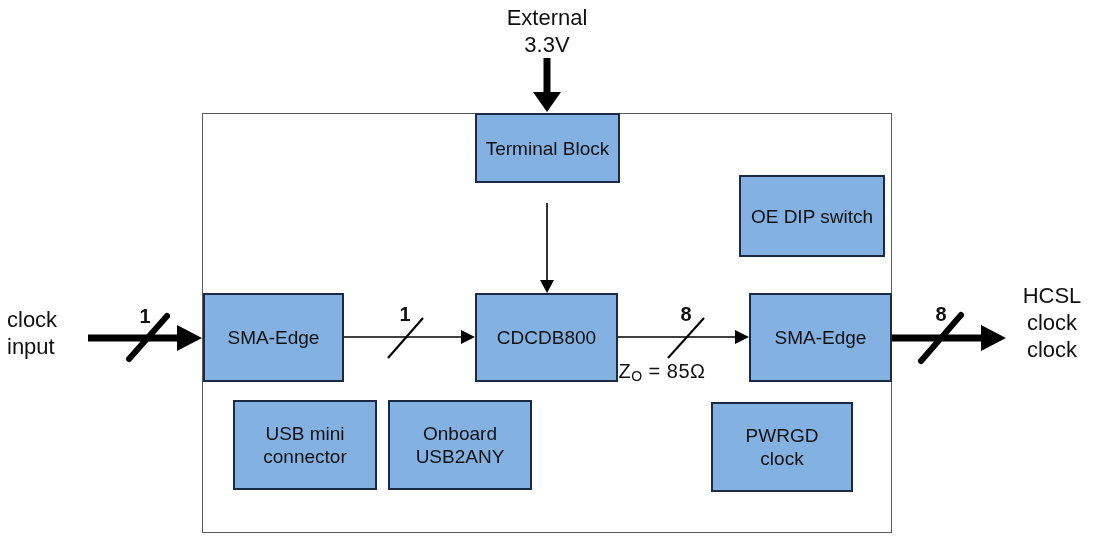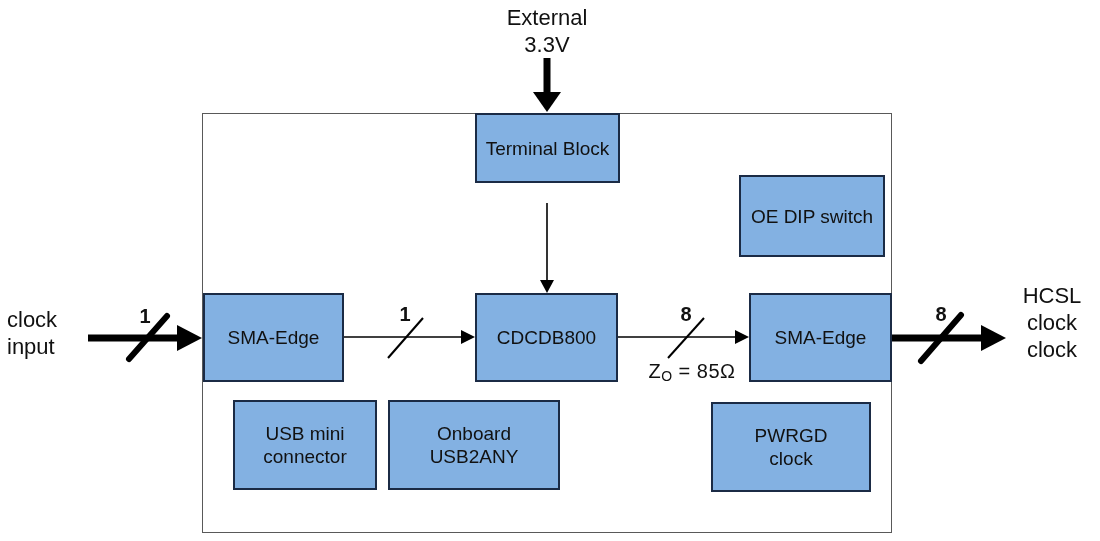--- a/index.html
+++ b/index.html
@@ -109,26 +109,26 @@
 
   <div class="block" style="left:749px;top:293px;width:143px;height:89px;">
     <span>SMA-Edge</span>
   </div>
 
   <div class="block" style="left:233px;top:400px;width:144px;height:90px;">
     <span class="line">USB mini</span>
     <span class="line">connector</span>
   </div>
 
-  <div class="block" style="left:388px;top:400px;width:172px;height:90px;">
+  <div class="block" style="left:388px;top:400px;width:144px;height:90px;">
     <span class="line">Onboard</span>
     <span class="line">USB2ANY</span>
   </div>
 
-  <div class="block" style="left:711px;top:402px;width:160px;height:90px;">
+  <div class="block" style="left:711px;top:402px;width:142px;height:90px;">
     <span class="line">PWRGD</span>
     <span class="line">clock</span>
   </div>
 
   <div class="lbl bold-lbl center" style="left:467px;top:4px;width:160px;">
     <span class="line">External</span>
     <span class="line">3.3V</span>
   </div>
 
   <div class="lbl bold-lbl" style="left:7px;top:306px;">
@@ -140,17 +140,17 @@
     <span class="line">HCSL</span>
     <span class="line">clock</span>
     <span class="line">clock</span>
   </div>
 
   <div class="lbl bus-num center" style="left:131px;top:305px;width:28px;">1</div>
   <div class="lbl bus-num center" style="left:391px;top:303px;width:28px;">1</div>
   <div class="lbl bus-num center" style="left:672px;top:303px;width:28px;">8</div>
   <div class="lbl bus-num center" style="left:927px;top:303px;width:28px;">8</div>
 
-  <div class="lbl imp center" style="left:622px;top:360px;width:140px;">
+  <div class="lbl imp center" style="left:592px;top:360px;width:140px;">
     <span>Z</span><span class="sub">O</span><span> = 85Ω</span>
   </div>
 
 </div>
 
 </body></html>

